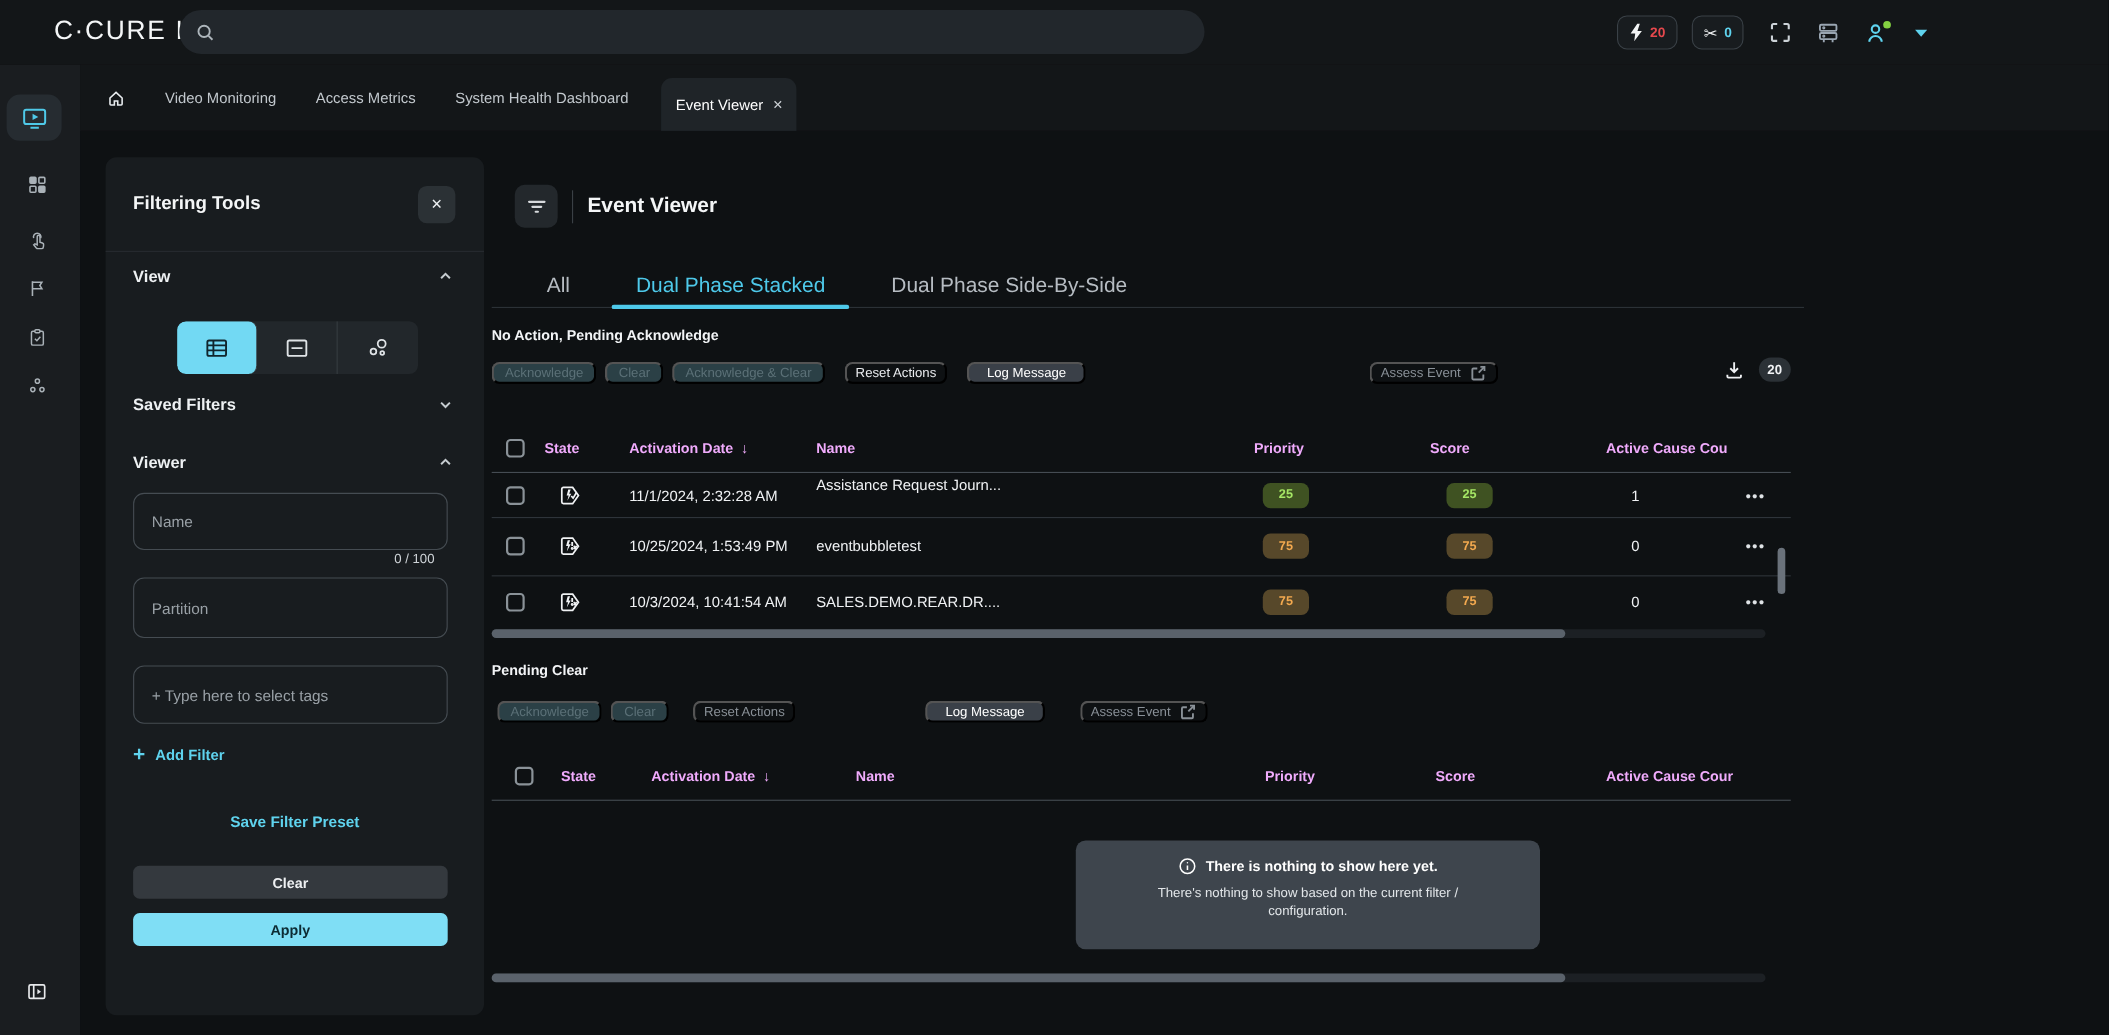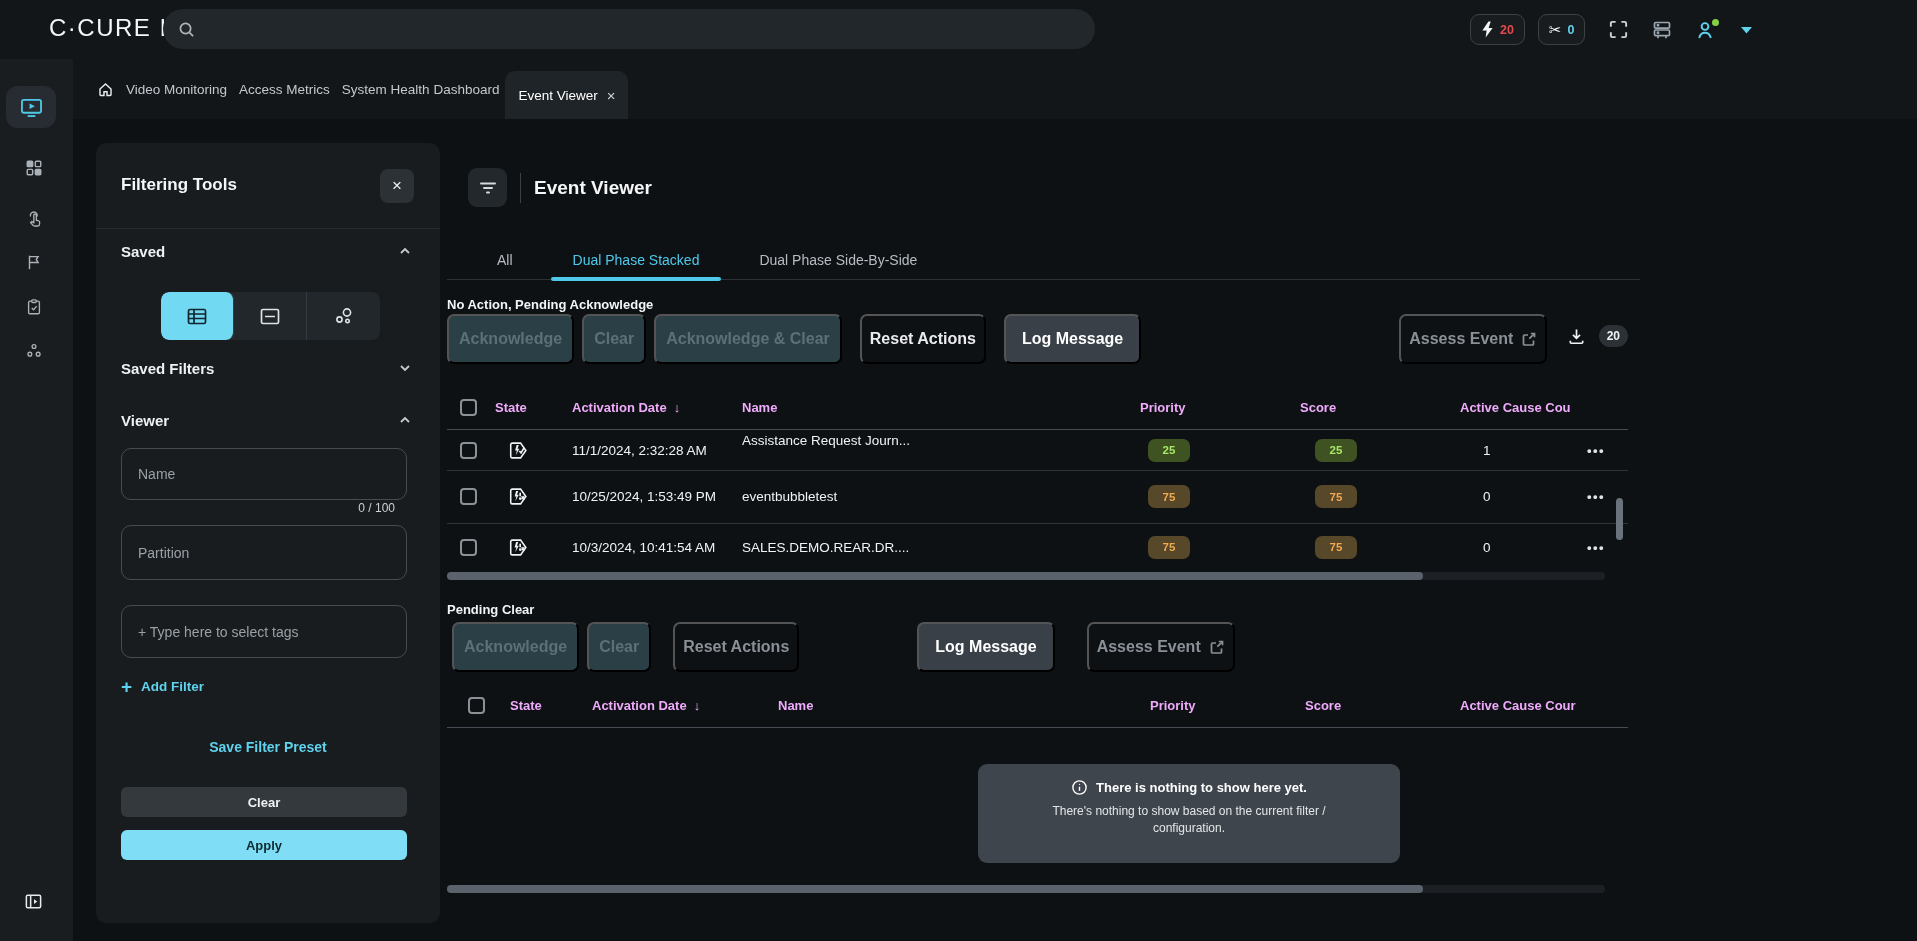--- a/index.html
+++ b/index.html
@@ -13,21 +13,21 @@
   .search{position:absolute;left:163px;top:9px;width:932px;height:40px;border-radius:20px;background:#22272c;display:flex;align-items:center;padding:0 14px;gap:8px}
   .search input{flex:1;background:transparent;border:none;outline:none;color:#e8ebee;font-size:14px;font-family:inherit}
   .tb-right{position:absolute;left:1470px;top:0;height:59px;display:flex;align-items:center}
   .pillbtn{height:31px;border:1px solid #3a4147;background:#181c1f;border-radius:9px;display:flex;align-items:center;gap:6px;padding:0 10px}
   .pillbtn .cnt{font-size:12.5px;font-weight:bold}
   .cnt-red{color:var(--color-danger,#e5484d)} .cnt-cyan{color:var(--color-accent,#6cd7f0)}
   .scissor-glyph{font-size:15px;color:#f2f4f5;font-family:"DejaVu Sans",sans-serif}
   .tbicon{display:flex;align-items:center;justify-content:center}
 
   .tabbar{position:absolute;left:73px;top:59px;right:0;height:60px;background:#131618;display:flex;align-items:flex-end}
-  .tabbar-inner{display:flex;align-items:center;height:60px;padding-left:24px;gap:12px}
+  .tabbar-inner{display:flex;align-items:center;height:60px;padding-left:24px;gap:36px}
   .navtab{font-size:13.5px;color:#c2c8cd;white-space:nowrap}
   .tab-active{height:48px;align-self:flex-end;display:flex;align-items:center;gap:9px;background:#1f2428;border-radius:10px 10px 0 0;padding:0 13px;color:#fff;font-size:13.5px;margin-left:-6px}
   .tab-close{font-size:15px;color:#ced3d7;line-height:1}
 
   
   .sidebar{position:absolute;left:0;top:59px;width:73px;bottom:0;background:#1a1d20}
   .rail-active{position:absolute;left:6px;top:27px;width:50px;height:42px;background:#262c31;border-radius:12px;display:flex;align-items:center;justify-content:center}
   .rail-ic{position:absolute;left:24px;width:19px;height:19px;display:flex;align-items:center;justify-content:center}
 
   
@@ -54,26 +54,26 @@
   .p-clear{top:644px;background:#34393e;color:#eef0f2}
   .p-apply{top:687px;background:var(--color-apply,#7fdef5);color:#0d2b33}
 
   
   .viewer{position:absolute;left:374px;top:0;width:1193px;height:822px}
   .v-head{position:absolute;left:21px;top:49px;display:flex;align-items:center;gap:13px}
   .funnel-btn{width:39px;height:39px;border-radius:9px;background:#23282c;display:flex;align-items:center;justify-content:center}
   .v-vdiv{width:1px;height:30px;background:#3a4045}
   .v-title{font-size:19px;font-weight:bold;color:#f4f6f7}
   .v-tabs{position:absolute;left:0;top:121px;right:0;height:40px;display:flex;align-items:center;padding-left:28px;gap:16px;border-bottom:1px solid #2b3136}
-  .v-tab{padding:0 22px;height:40px;display:flex;align-items:center;font-size:14px;color:#b6bcc2;position:relative;white-space:nowrap}
+  .v-tab{padding:0 22px;height:40px;display:flex;align-items:center;font-size:19px;color:#b6bcc2;position:relative;white-space:nowrap}
   .v-tab.on{color:var(--color-accent-strong,#4ec9ea);font-weight:normal}
   .v-tab.on::after{content:"";position:absolute;left:0;right:0;bottom:-1px;height:4px;border-radius:3px;background:var(--color-accent-strong,#4ec9ea)}
   .sec-title{position:absolute;left:0;font-size:13px;font-weight:bold;color:#f2f4f6}
   .toolbar{position:absolute;left:0;height:34px;display:flex;align-items:center;gap:8px}
-  .btn{height:50px;padding:0 10px;border-radius:7px;font-size:16px;font-weight:bold;display:flex;align-items:center;gap:8px;white-space:nowrap}
+  .btn{height:20px;padding:0 10px;border-radius:7px;font-size:12px;font-weight:normal;display:flex;align-items:center;gap:8px;white-space:nowrap}
   .btn-teal-dis{background:#2b4046;color:#5b7077}
   .btn-text{background:transparent;color:#e9ebee;padding:0 8px}
   .btn-text-dis{background:transparent;color:#899097;padding:0 8px}
   .btn-solid{background:#3a4048;color:#fff;padding:0 16px}
   .export{position:absolute;right:12px;display:flex;align-items:center;gap:13px}
   .count-badge{background:#2b3136;color:#f0f2f4;font-size:12px;font-weight:bold;border-radius:11px;padding:4px 8px}
 
   .grid1{display:grid;grid-template-columns:35px 77px 170px 398px 160px 160px 127px 1fr;padding-left:13px;align-items:center}
   .grid2{display:grid;grid-template-columns:42px 82px 186px 372px 155px 155px 1fr;padding-left:21px;align-items:center}
   .thead{position:absolute;left:0;right:12px;height:45px;border-bottom:1.5px solid #454c53;font-size:13px;font-weight:bold;color:#f0abfc}
@@ -233,21 +233,21 @@
 
   <main class="content">
 
     <aside class="panel">
       <div class="p-title">Filtering Tools</div>
       <div class="p-close">
           <span>×</span>
         </div>
       <div class="p-div"></div>
 
-      <div class="p-sec" style="top:100px">Saved</div>
+      <div class="p-sec" style="top:100px">View</div>
       <span class="chev" style="top:101px">
         <svg width="14" height="14" viewBox="0 0 14 14" fill="none" stroke="#c4cace" stroke-width="1.8">
             <polyline points="3,9 7,5 11,9"></polyline>
           </svg>
       </span>
 
       <div class="toggle">
         <span class="tg on">
           <svg width="20" height="17" viewBox="0 0 20 17" fill="none" stroke="#10262d" stroke-width="1.7">
               <rect x="1.5" y="1.5" width="17" height="14" rx="1.5"></rect>

